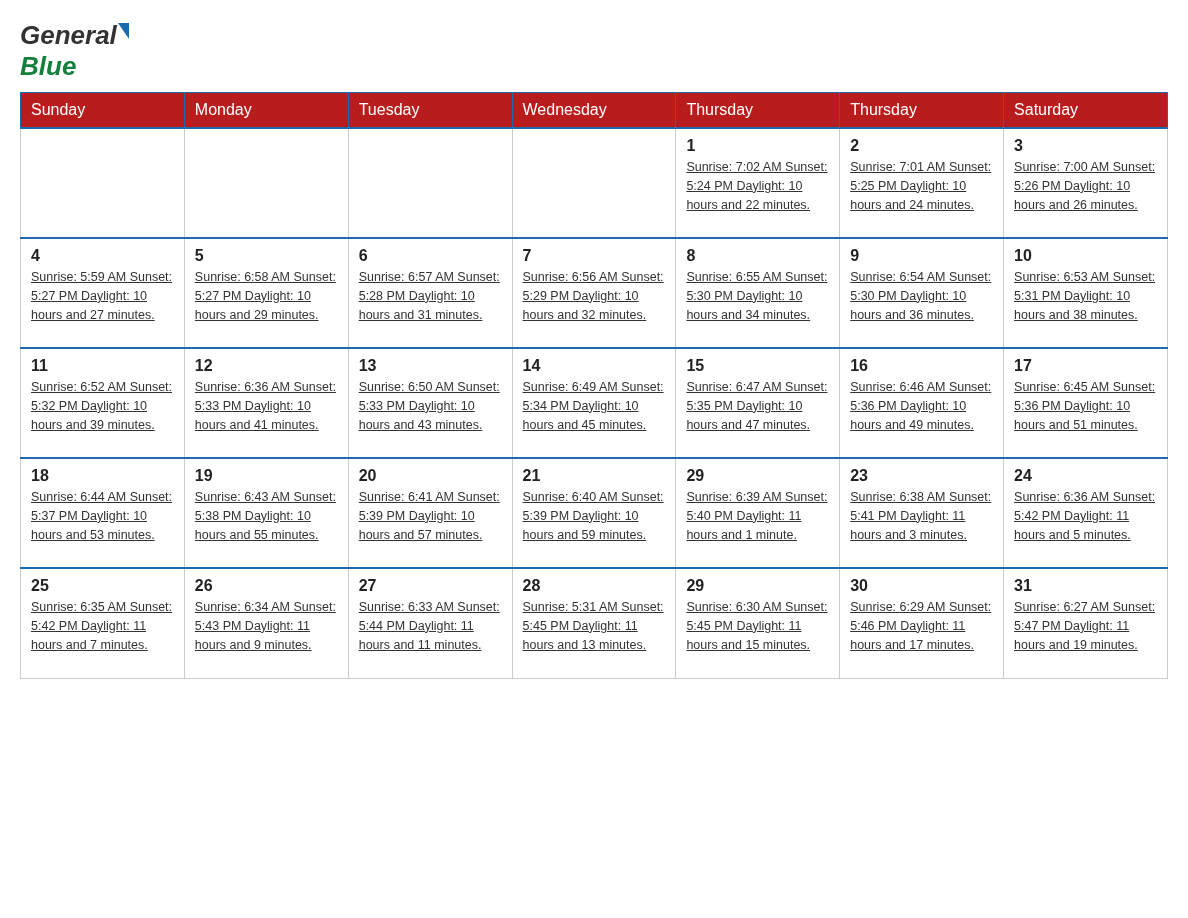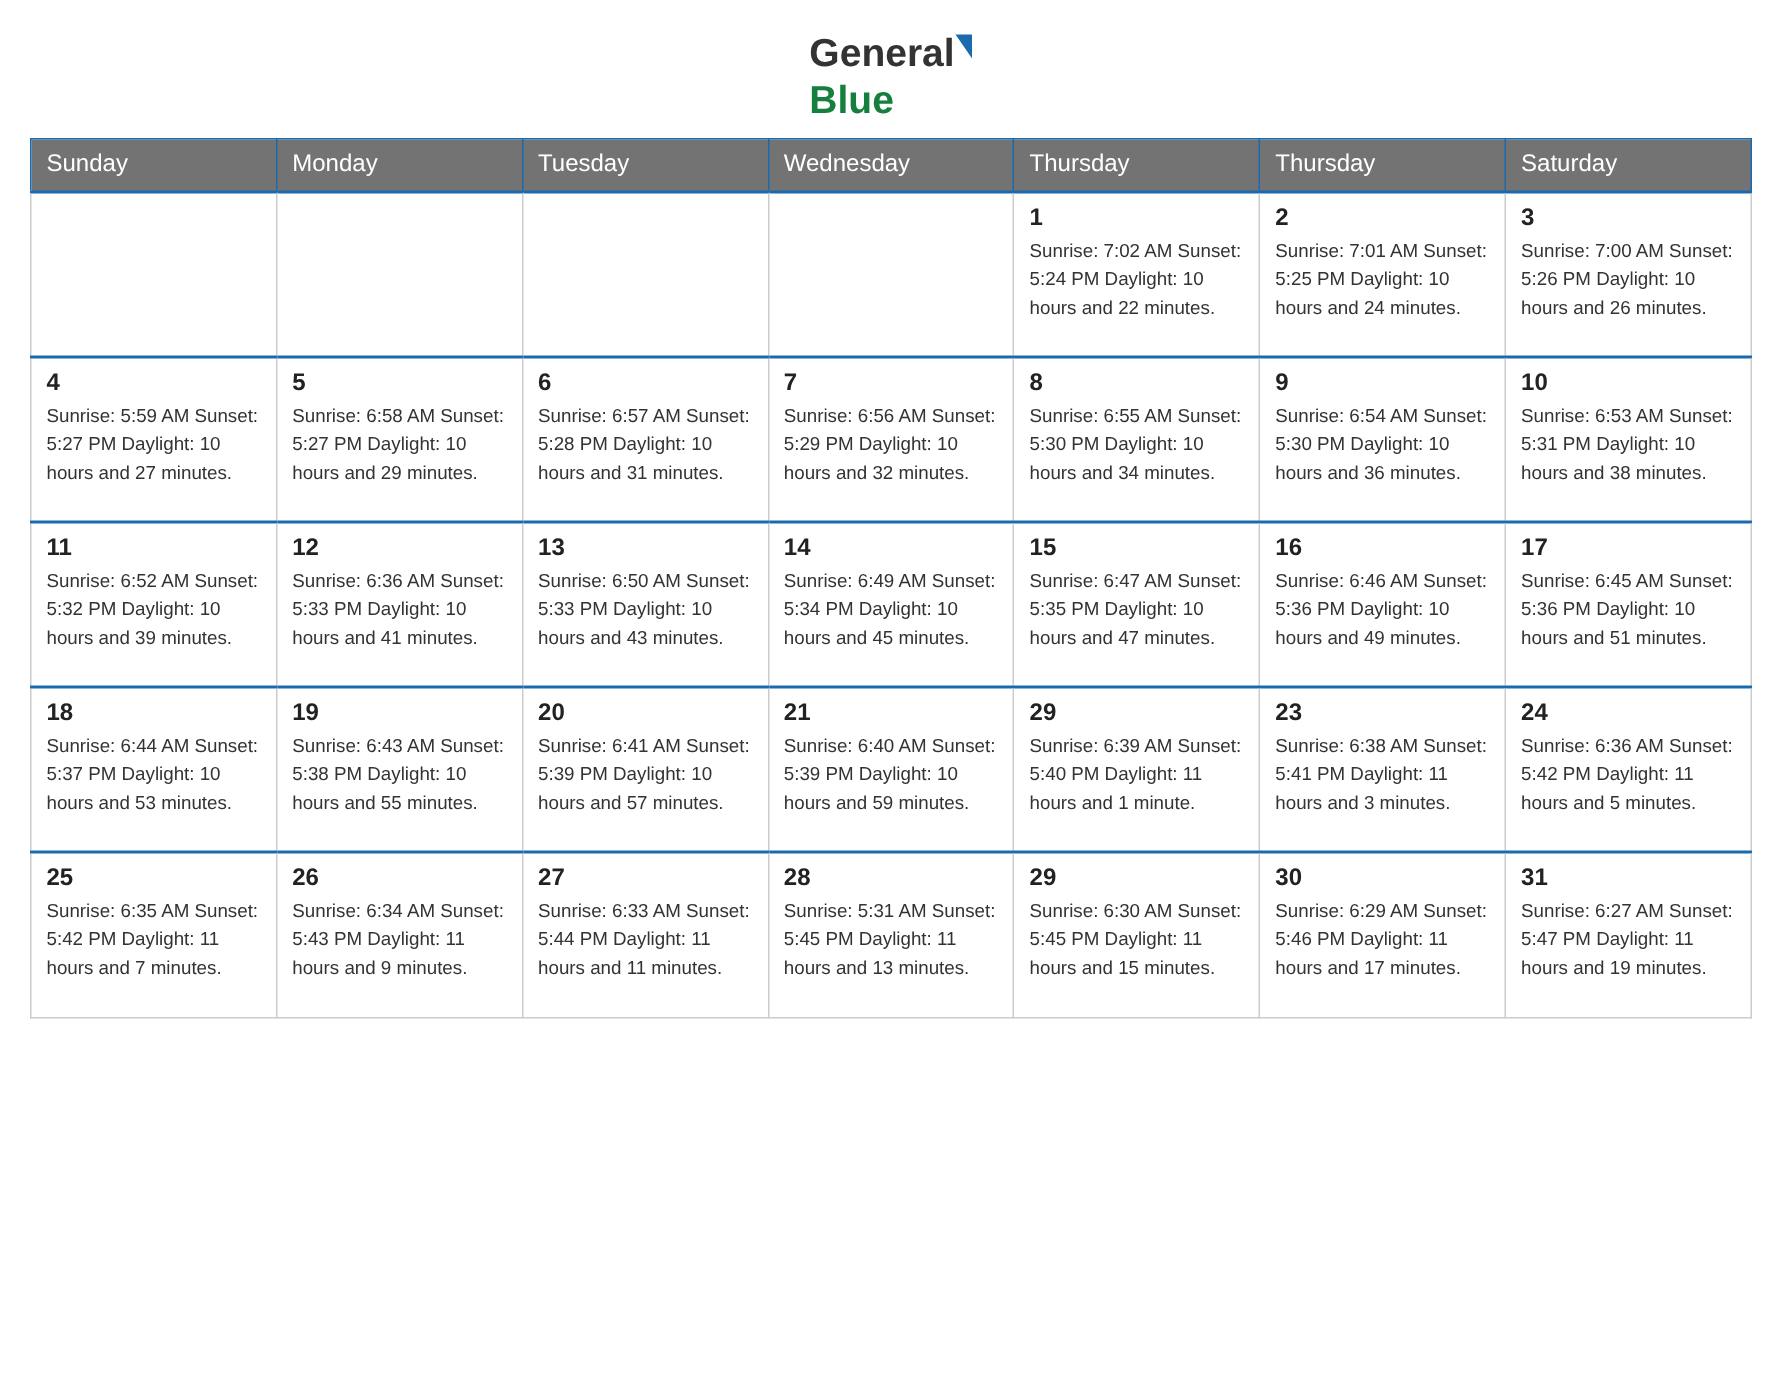--- a/index.html
+++ b/index.html
@@ -5,23 +5,24 @@
     * { box-sizing: border-box; margin: 0; padding: 0; }
     body {
       font-family: Arial, sans-serif;
       background: #fff;
       padding: 20px;
       width: 1188px;
       min-height: 918px;
     }
     .header {
       display: flex;
-      justify-content: center;
+      justify-content: flex-start;
       align-items: flex-start;
       margin-bottom: 10px;
+      font-style: italic;
     }
     .logo {
       display: flex;
       flex-direction: column;
       align-items: flex-start;
     }
     .title-section {
       text-align: right;
     }
     .main-title {
@@ -34,21 +35,21 @@
       font-size: 22px;
       color: #444;
       margin-top: 4px;
     }
     .calendar {
       width: 100%;
       border-collapse: collapse;
       border: 1px solid #999;
     }
     .calendar th {
-      background-color: #737373;
+      background-color: #b91c1c;
       color: #fff;
       padding: 8px 10px;
       font-size: 16px;
       font-weight: normal;
       text-align: left;
       border: 1px solid #1a6aad;
     }
     .calendar td {
       vertical-align: top;
       padding: 8px 10px;
@@ -63,20 +64,21 @@
       font-size: 16px;
       font-weight: bold;
       color: #222;
       display: block;
       margin-bottom: 3px;
     }
     .day-info {
       font-size: 12.5px;
       color: #333;
       line-height: 1.5;
+      text-decoration: underline;
     }
     .empty-cell {
       background: #fff;
     }
     tr.week-row td {
       border-top: 2px solid #1a6aad;
     }
     .logo-wrapper {
       display: flex;
       align-items: center;

